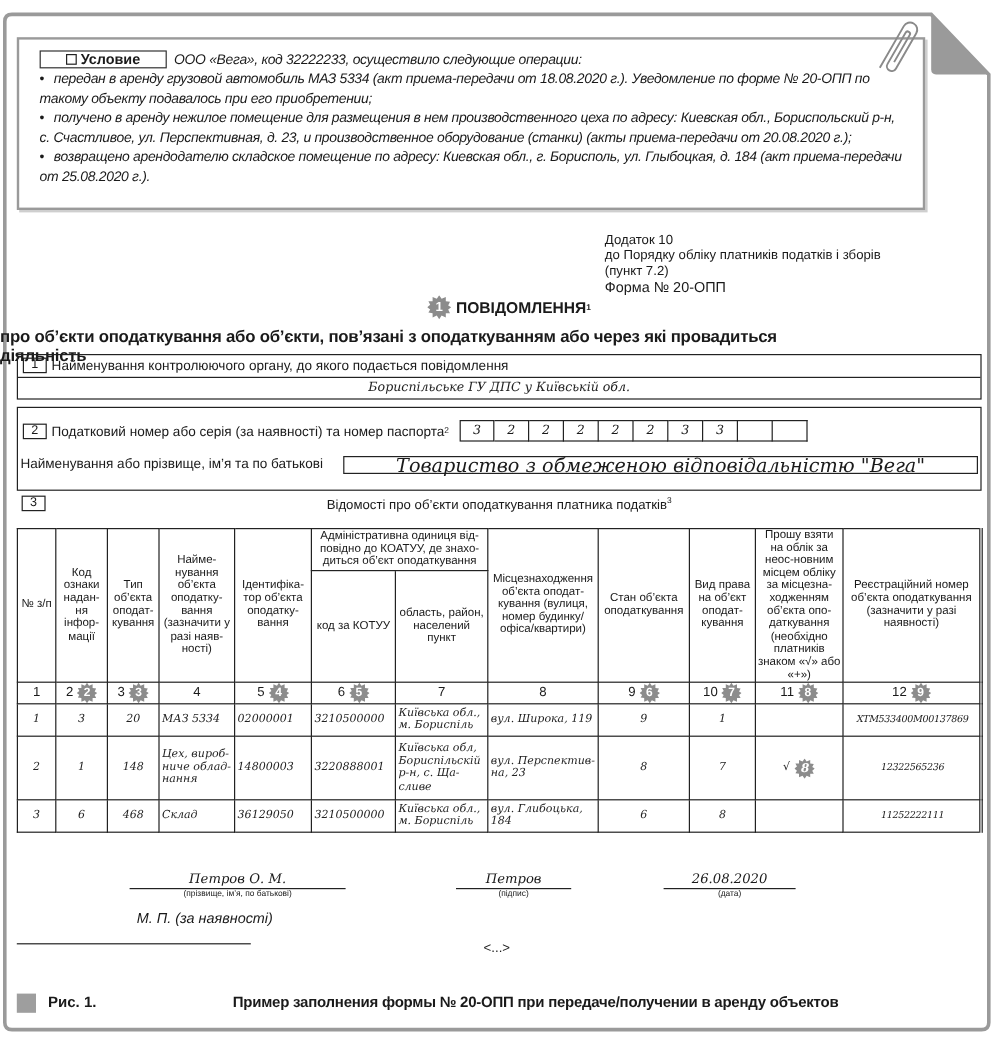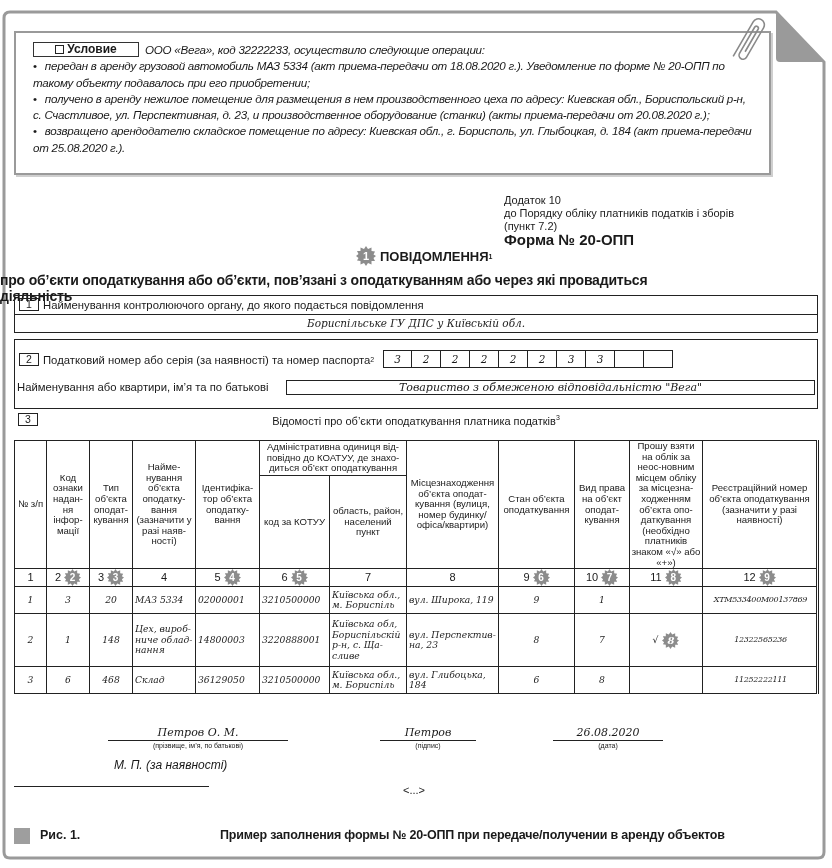--- a/index.html
+++ b/index.html
@@ -26,21 +26,21 @@
     font-style: normal; font-weight: bold; font-size: 12px; line-height: 13px;
     text-align: center; margin-right: 6px; vertical-align: top; letter-spacing: 0;
   }
   .cond-label .chk { display: inline-block; width: 9px; height: 9px; border: 1.3px solid #222; margin-right: 3px; vertical-align: -1px; }
   .bullet { font-style: normal; margin-right: 8px; }
 
   .paperclip { position: absolute; left: 732px; top: 12px; }
 
   
   .addendum { position: absolute; left: 504px; top: 194px; font-size: 11px; line-height: 13px; }
-  .addendum .bold { font-weight: bold; font-size: 15px; }
+  .addendum .bold { font-weight: normal; font-size: 12px; }
 
   .notice-title { position: absolute; left: 356px; top: 246px; font-weight: bold; font-size: 13px; display: flex; align-items: center; }
   .notice-title sup { font-size: 7px; vertical-align: 6px; }
   .badge { display: inline-block; position: relative; width: 20px; height: 20px; }
   .badge svg { position: absolute; left: 0; top: 0; }
   .badge span { position: absolute; left: 0; top: 0; width: 100%; height: 100%; color: #fff; font-weight: bold; font-size: 11px; line-height: 20px; text-align: center; }
   .badge.sm { width: 17px; height: 17px; }
   .badge.sm span { line-height: 17px; font-size: 10px; }
 
   .subtitle { position: absolute; left: 0; width: 661px; top: 272px; text-align: left; font-weight: bold; font-size: 14px; letter-spacing: -0.2px; }
@@ -51,21 +51,21 @@
   .sec1 .row2 { height: 17px; text-align: center; font-family: "DejaVu Serif", serif; font-style: italic; font-size: 10.5px; line-height: 17px; color: #222; }
   .numbox { display: inline-block; border: 1.2px solid #222; width: 20px; height: 13px; font-size: 10.5px; line-height: 11px; text-align: center; margin-right: 4px; vertical-align: 1px; }
 
   .sec2 { position: absolute; left: 14px; top: 339px; width: 804px; height: 70px; border: 1.3px solid #222; }
   .sec2 .line1 { position: absolute; left: 4px; top: 13px; font-size: 11.3px; display: flex; align-items: center; }
   .sec2 .line1 sup { font-size: 7px; vertical-align: 5px; }
   .digits { position: absolute; left: 368px; top: 10px; display: flex; }
   .digits div { width: 29px; height: 18px; border: 1.2px solid #222; border-left: none; text-align: center; font-family: "DejaVu Serif", serif; font-style: italic; font-size: 10.5px; line-height: 17px; }
   .digits div:first-child { border-left: 1.2px solid #222; }
   .sec2 .line2 { position: absolute; left: 2px; top: 41px; font-size: 11.3px; }
-  .namebox { position: absolute; left: 271px; top: 40px; width: 529px; height: 15px; border: 1.2px solid #222; text-align: center; font-family: "DejaVu Serif", serif; font-style: italic; font-size: 11px; line-height: 13px; }
+  .namebox { position: absolute; left: 271px; top: 40px; width: 529px; height: 15px; border: 1.2px solid #222; text-align: center; font-family: "DejaVu Serif", serif; font-style: italic; font-size: 16px; line-height: 13px; }
 
   .sec3 { position: absolute; left: 14px; top: 412px; width: 804px; height: 16px; }
   .sec3 .numbox { position: absolute; left: 4px; top: 1px; }
   .sec3 .title { position: absolute; left: 0; width: 804px; top: 2px; text-align: center; font-size: 11px; }
   .sec3 sup { font-size: 7px; vertical-align: 5px; }
 
   
   table.main {
     position: absolute; left: 14px; top: 440px; width: 805px;
     border-collapse: collapse; border: 1.3px solid #222;
@@ -89,21 +89,21 @@
   .sig { position: absolute; text-align: center; }
   .sig .val { font-family: "DejaVu Serif", serif; font-style: italic; font-size: 11px; line-height: 14px; border-bottom: 1px solid #222; }
   .sig .cap { font-size: 7px; line-height: 9px; }
   .stamp { position: absolute; left: 114px; top: 758px; font-size: 12px; font-style: italic; }
   .rule { position: absolute; left: 14px; top: 786px; width: 195px; border-top: 1px solid #222; }
   .ellipsis { position: absolute; left: 403px; top: 784px; font-size: 11px; }
 
   .figure { position: absolute; left: 14px; top: 826px; width: 800px; height: 22px; }
   .figure .mark { position: absolute; left: 0; top: 2px; width: 16px; height: 16px; background: #9e9e9e; }
   .figure .num { position: absolute; left: 26px; top: 2px; font-weight: bold; font-size: 12.5px; }
-  .figure .cap { position: absolute; left: 206px; top: 2px; font-weight: bold; font-size: 12.5px; letter-spacing: -0.2px; }
+  .figure .cap { position: absolute; left: 180px; top: 2px; font-weight: bold; font-size: 12.5px; letter-spacing: -0.2px; }
 </style>
 </head>
 <body>
 
 <div class="page-frame">
   <svg class="frame" width="826" height="858" viewBox="0 0 826 858">
     <path d="M8 6 H774 L822 56 V846 Q822 852 816 852 H8 Q2 852 2 846 V12 Q2 6 8 6 Z" fill="#fff" stroke="#9a9a9a" stroke-width="3"></path>
     <path d="M774 6 L774 52 Q774 56 778 56 L822 56 Z" fill="#9a9a9a"></path>
   </svg>
 </div>
@@ -159,21 +159,21 @@
       <div>2</div>
       <div>2</div>
       <div>2</div>
       <div>2</div>
       <div>2</div>
       <div>3</div>
       <div>3</div>
       <div></div>
       <div></div>
     </div>
-  <div class="line2">Найменування або квартири, ім’я та по батькові</div>
+  <div class="line2">Найменування або прізвище, ім’я та по батькові</div>
   <div class="namebox">Товариство з обмеженою відповідальністю "Вега"</div>
 </div>
 
 <div class="sec3">
   <span class="numbox">3</span>
   <div class="title"><span>Відомості про об’єкти оподаткування платника податків</span><sup>3</sup></div>
 </div>
 
 <table class="main">
   <colgroup>

